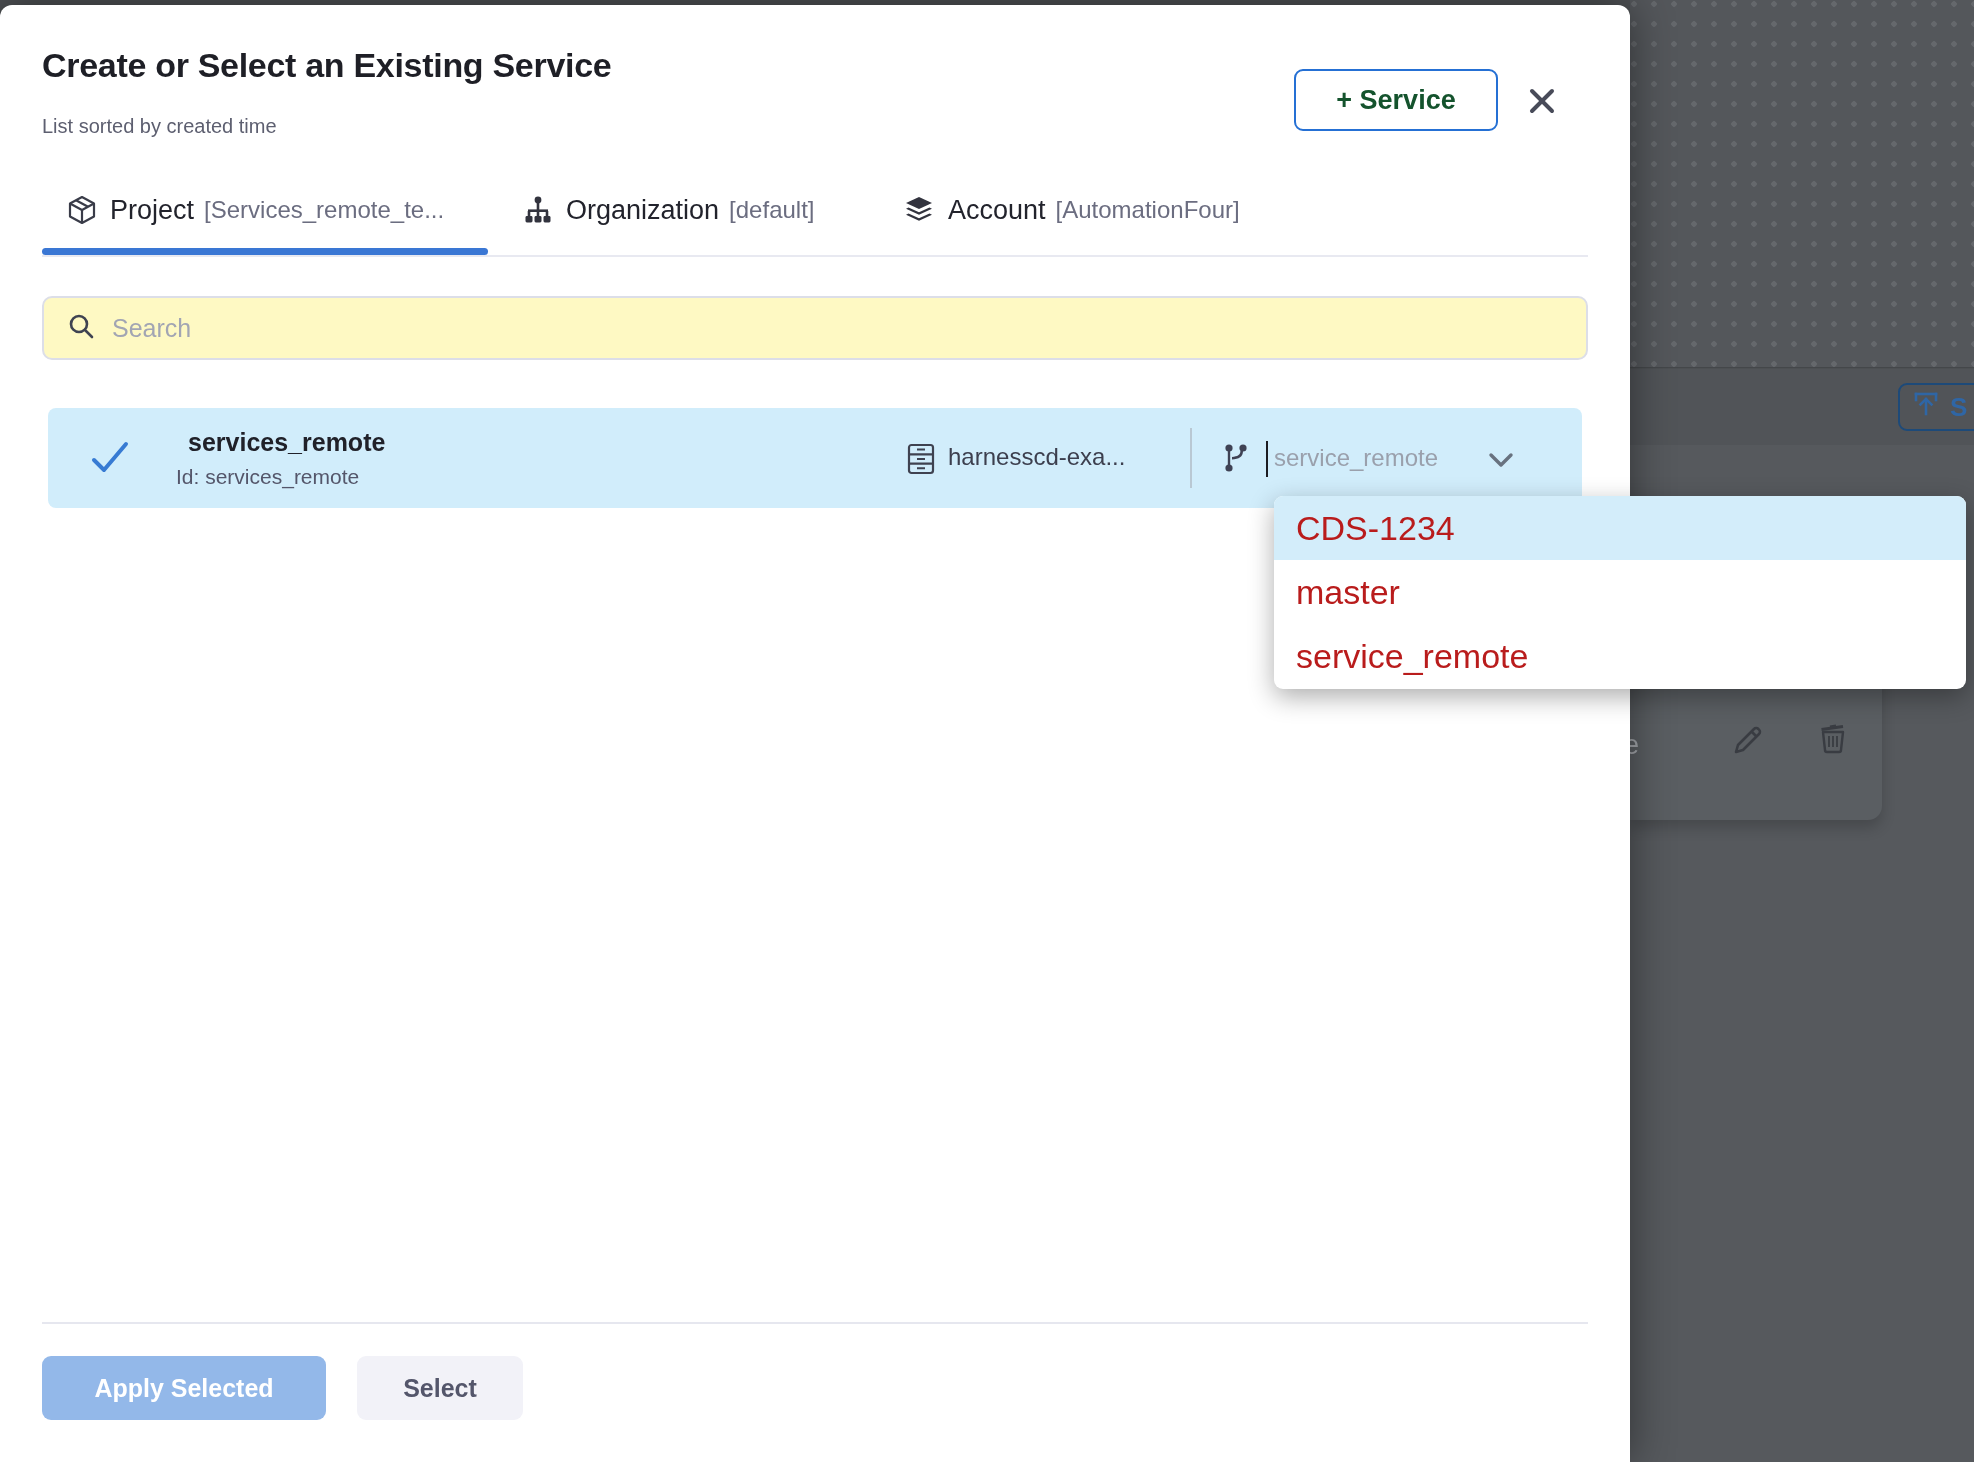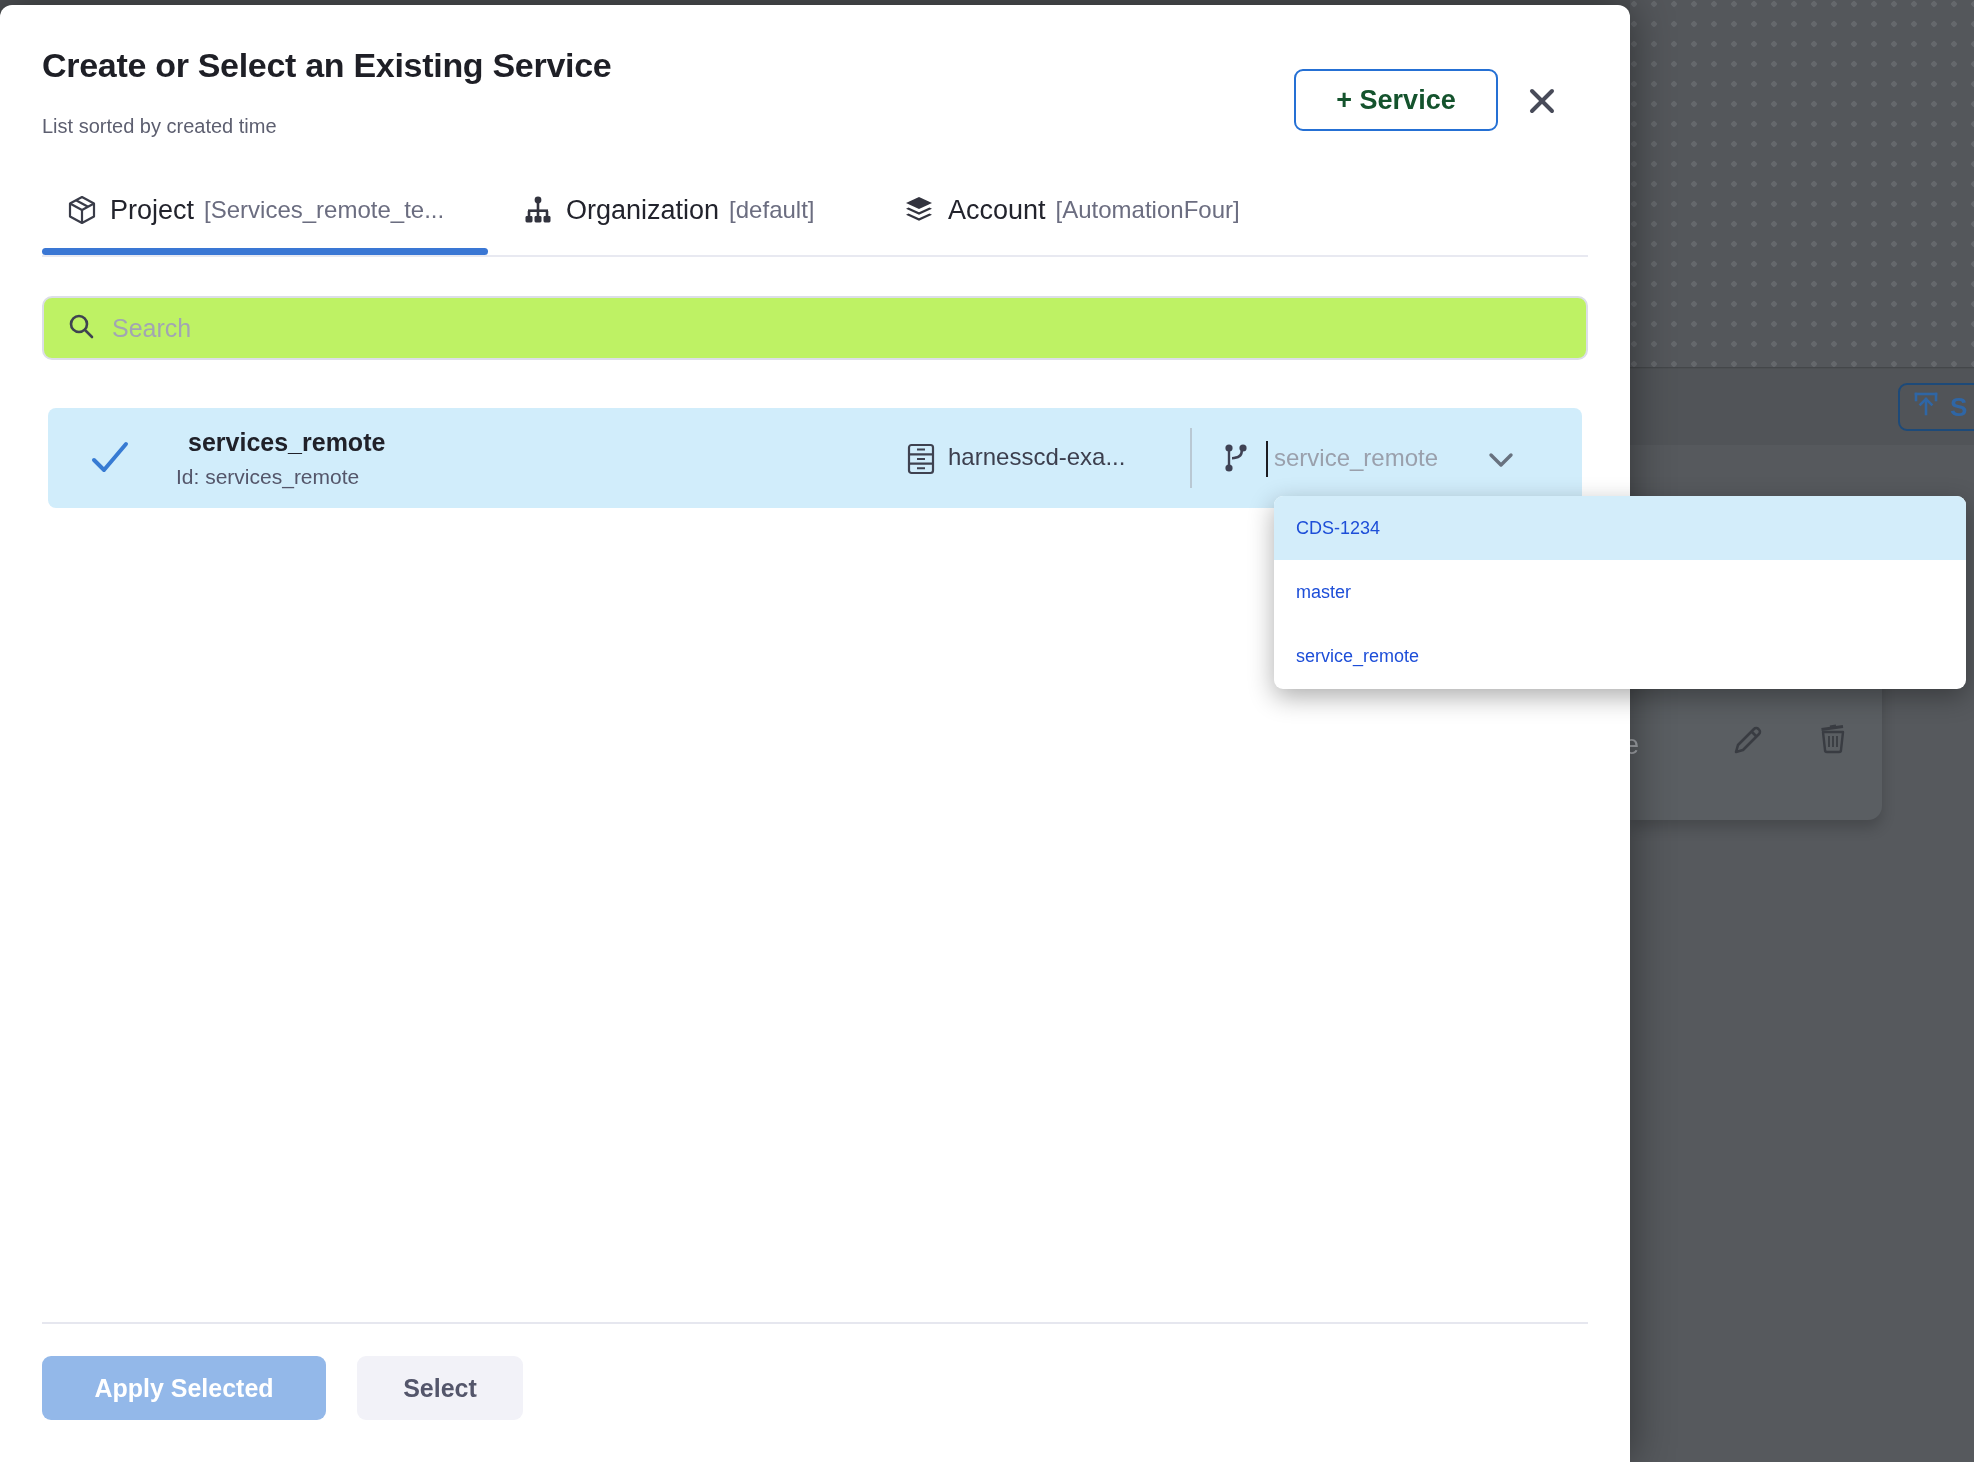--- a/index.html
+++ b/index.html
@@ -71,21 +71,21 @@
   .tab-project { left: 66px; }
   .tab-organization { left: 522px; }
   .tab-account { left: 902px; }
   .tab-underline { position: absolute; left: 42px; top: 243px; width: 446px; height: 7px;
     border-radius: 4px; background: #3a77d4; }
   .tabs-divider { position: absolute; left: 42px; top: 250px; width: 1546px; height: 2px; background: #e8e9f1; }
 
   
   .search-box {
     position: absolute; left: 42px; top: 291px; width: 1546px; height: 64px;
-    border: 2px solid #dcdee8; border-radius: 10px; background: #bef264;
+    border: 2px solid #dcdee8; border-radius: 10px; background: #fef9c3;
     display: flex; align-items: center; padding-left: 22px;
   }
   .search-box input {
     border: none; outline: none; background: transparent;
     font-family: "Liberation Sans", sans-serif;
     font-size: 25px; color: #3c3f4e; margin-left: 16px; width: 1400px;
   }
   .search-box input::placeholder { color: #a2a5b3; }
 
   
@@ -120,21 +120,21 @@
   }
 
   
   .branch-dropdown {
     position: absolute; left: 1274px; top: 496px; width: 692px; height: 193px;
     background: #ffffff; border-radius: 9px; overflow: hidden;
     box-shadow: 0 8px 26px rgba(0,0,0,0.32); z-index: 20;
   }
   .dropdown-option {
     height: 64px; display: flex; align-items: center; padding-left: 22px;
-    font-size: 18px; color: #1d4ed8; cursor: pointer;
+    font-size: 34px; color: #b91c1c; cursor: pointer;
   }
   .dropdown-option.highlighted { background: #d3edfa; }
 </style>
 </head>
 <body>
 
 <div class="stage">
 
   <div class="bg-canvas"></div>
   <div class="bg-band"></div>

